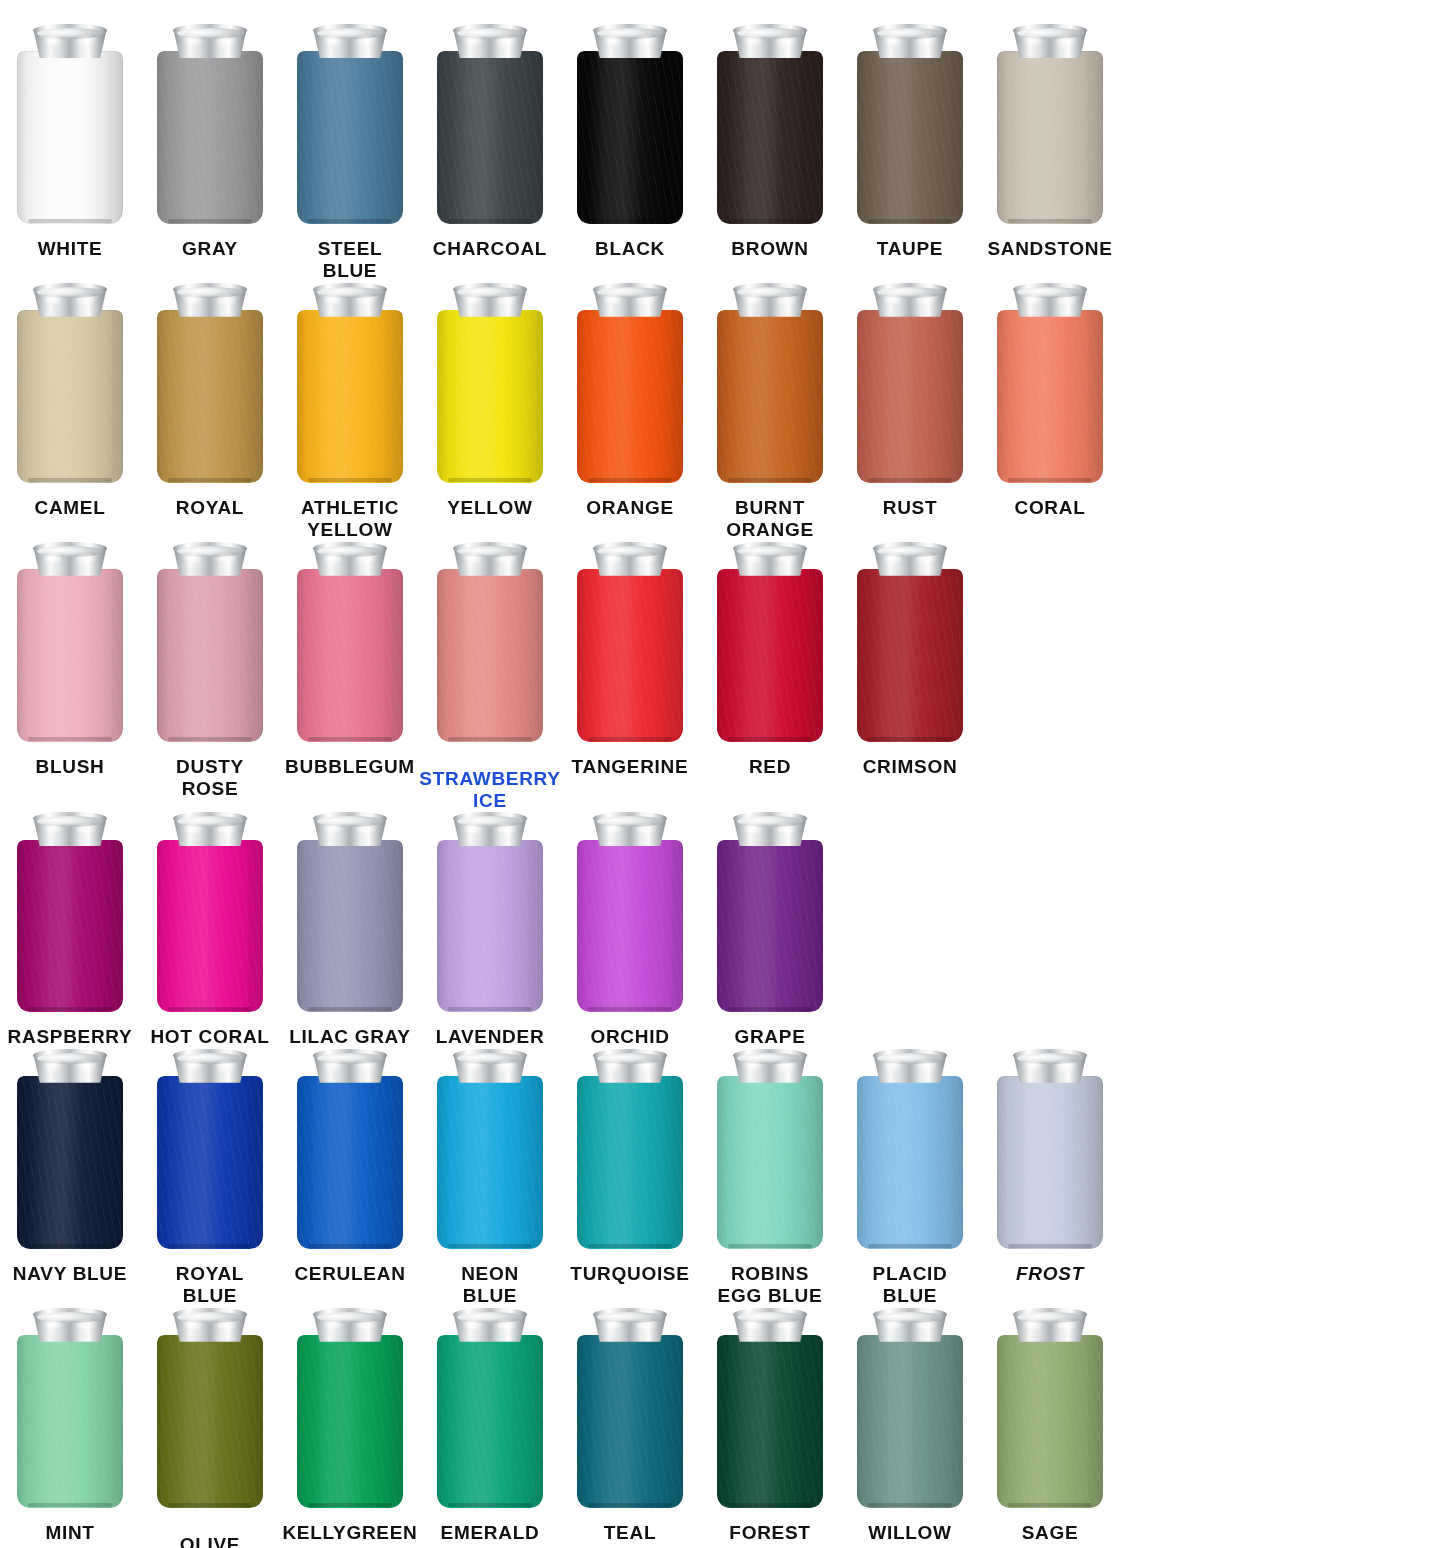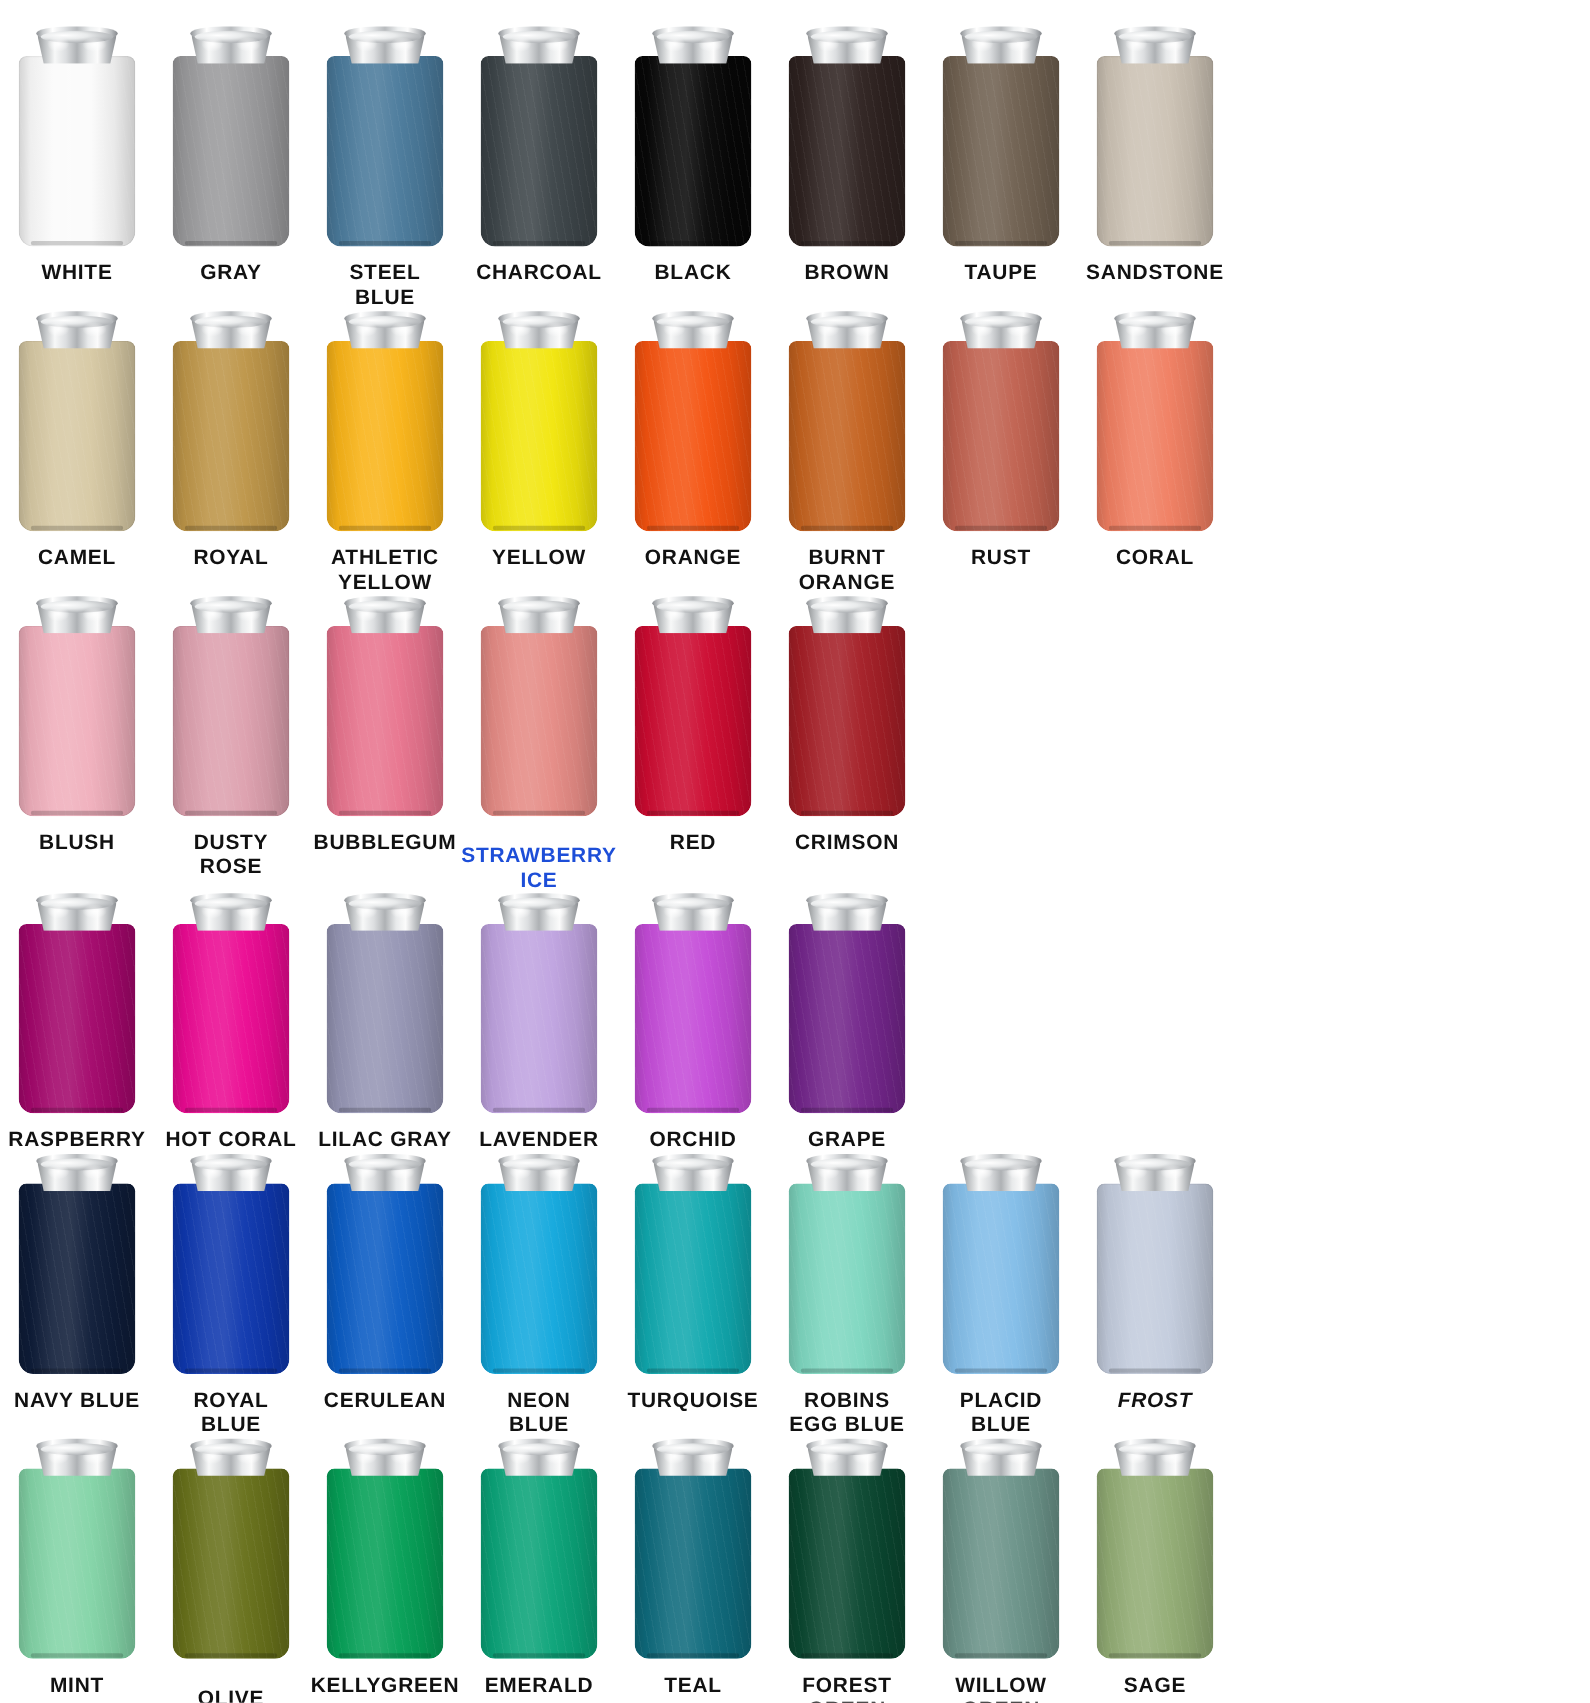--- a/index.html
+++ b/index.html
@@ -575,20 +575,39 @@
       <div class="swatch-cell">
         <div class="can">
           <div class="can-lid">
             <div class="lid-neck"></div>
             <div class="lid-rim"></div>
             <div class="lid-top"></div>
             <div class="lid-shine-a"></div>
             <div class="lid-shine-b"></div>
           </div>
           <div class="can-body">
+            <div class="body-base" style="background: rgb(237, 39, 48);"></div>
+            <div class="body-shade"></div>
+            <div class="body-texture"></div>
+            <div class="body-foot"></div>
+          </div>
+          <div class="can-shadow"></div>
+        </div>
+        <div class="swatch-label" style="color: rgb(17, 17, 17);">TANGERINE</div>
+      </div>
+      <div class="swatch-cell">
+        <div class="can">
+          <div class="can-lid">
+            <div class="lid-neck"></div>
+            <div class="lid-rim"></div>
+            <div class="lid-top"></div>
+            <div class="lid-shine-a"></div>
+            <div class="lid-shine-b"></div>
+          </div>
+          <div class="can-body">
             <div class="body-base" style="background: rgb(204, 10, 48);"></div>
             <div class="body-shade"></div>
             <div class="body-texture"></div>
             <div class="body-foot"></div>
           </div>
           <div class="can-shadow"></div>
         </div>
         <div class="swatch-label" style="color: rgb(17, 17, 17);">RED</div>
       </div>
       <div class="swatch-cell">

